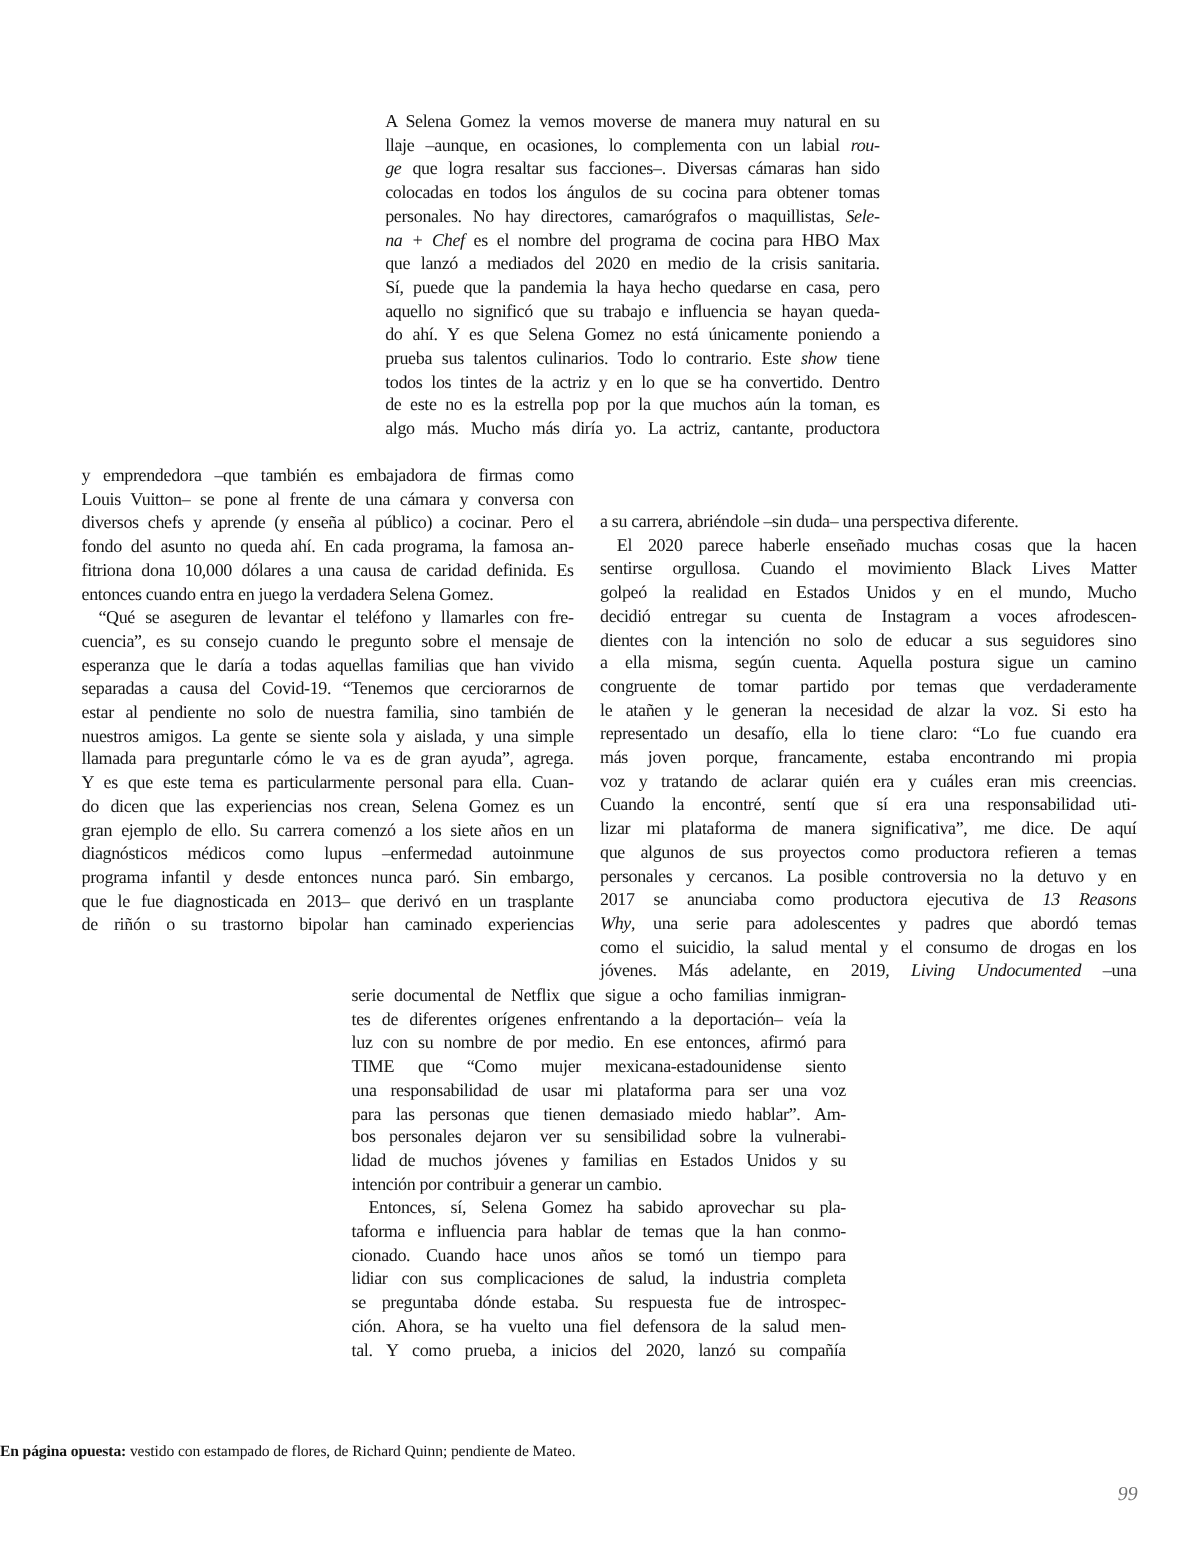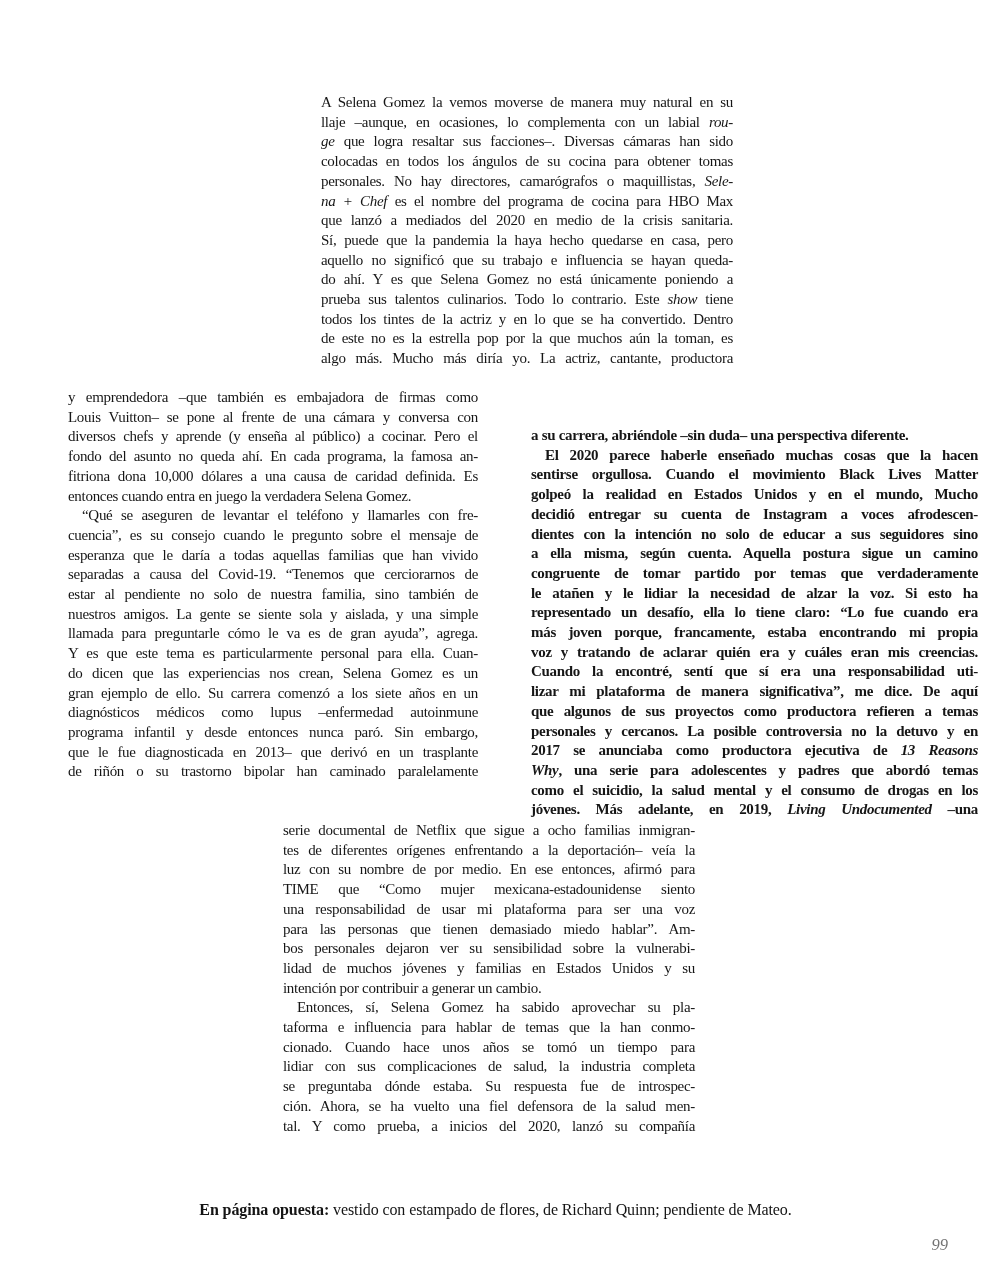--- a/index.html
+++ b/index.html
@@ -22,22 +22,22 @@
     text-align: justify;
     text-align-last: justify;
     white-space: normal;
   }
   .line.para-end { text-align-last: left; }
   .line.indent { text-indent: 14px; }
   .line i { font-style: italic; }
   .caption {
     position: absolute;
     top: 1201px; left: 0; right: 0;
-    text-align: center;
-    font-size: 16px;
+    text-align: left;
+    font-size: 13px;
     letter-spacing: -0.1px;
     color: #141414;
   }
   .caption b { font-weight: bold; }
   .page-number {
     position: absolute;
     top: 1235px; right: 43px;
     font-size: 16.5px;
     font-style: italic;
     color: #737373;
@@ -78,47 +78,47 @@
       <div class="line">separadas a causa del Covid-19. “Tenemos que cerciorarnos de</div>
       <div class="line">estar al pendiente no solo de nuestra familia, sino también de</div>
       <div class="line">nuestros amigos. La gente se siente sola y aislada, y una simple</div>
       <div class="line">llamada para preguntarle cómo le va es de gran ayuda”, agrega.</div>
       <div class="line">Y es que este tema es particularmente personal para ella. Cuan-</div>
       <div class="line">do dicen que las experiencias nos crean, Selena Gomez es un</div>
       <div class="line">gran ejemplo de ello. Su carrera comenzó a los siete años en un</div>
       <div class="line">diagnósticos médicos como lupus –enfermedad autoinmune</div>
       <div class="line">programa infantil y desde entonces nunca paró. Sin embargo,</div>
       <div class="line">que le fue diagnosticada en 2013– que derivó en un trasplante</div>
-      <div class="line">de riñón o su trastorno bipolar han caminado paralelamente</div>
+      <div class="line">de riñón o su trastorno bipolar han caminado experiencias</div>
     </div>
 
-  <div class="text-block" style="left: 531px; top: 426px; width: 447px; font-weight: bold;">
+  <div class="text-block" style="left: 500px; top: 426px; width: 447px;">
       <div class="line para-end">a su carrera, abriéndole –sin duda– una perspectiva diferente.</div>
       <div class="line indent">El 2020 parece haberle enseñado muchas cosas que la hacen</div>
       <div class="line">sentirse orgullosa. Cuando el movimiento Black Lives Matter</div>
       <div class="line">golpeó la realidad en Estados Unidos y en el mundo, Mucho</div>
       <div class="line">decidió entregar su cuenta de Instagram a voces afrodescen-</div>
       <div class="line">dientes con la intención no solo de educar a sus seguidores sino</div>
       <div class="line">a ella misma, según cuenta. Aquella postura sigue un camino</div>
       <div class="line">congruente de tomar partido por temas que verdaderamente</div>
-      <div class="line">le atañen y le lidiar la necesidad de alzar la voz. Si esto ha</div>
+      <div class="line">le atañen y le generan la necesidad de alzar la voz. Si esto ha</div>
       <div class="line">representado un desafío, ella lo tiene claro: “Lo fue cuando era</div>
       <div class="line">más joven porque, francamente, estaba encontrando mi propia</div>
       <div class="line">voz y tratando de aclarar quién era y cuáles eran mis creencias.</div>
       <div class="line">Cuando la encontré, sentí que sí era una responsabilidad uti-</div>
       <div class="line">lizar mi plataforma de manera significativa”, me dice. De aquí</div>
       <div class="line">que algunos de sus proyectos como productora refieren a temas</div>
       <div class="line">personales y cercanos. La posible controversia no la detuvo y en</div>
       <div class="line">2017 se anunciaba como productora ejecutiva de <i>13 Reasons</i></div>
       <div class="line"><i>Why</i>, una serie para adolescentes y padres que abordó temas</div>
       <div class="line">como el suicidio, la salud mental y el consumo de drogas en los</div>
       <div class="line">jóvenes. Más adelante, en 2019, <i>Living Undocumented</i> –una</div>
     </div>
 
-  <div class="text-block" style="left: 283px; top: 821px; width: 412px;">
+  <div class="text-block" style="left: 293px; top: 821px; width: 412px;">
       <div class="line">serie documental de Netflix que sigue a ocho familias inmigran-</div>
       <div class="line">tes de diferentes orígenes enfrentando a la deportación– veía la</div>
       <div class="line">luz con su nombre de por medio. En ese entonces, afirmó para</div>
       <div class="line">TIME que “Como mujer mexicana-estadounidense siento</div>
       <div class="line">una responsabilidad de usar mi plataforma para ser una voz</div>
       <div class="line">para las personas que tienen demasiado miedo hablar”. Am-</div>
       <div class="line">bos personales dejaron ver su sensibilidad sobre la vulnerabi-</div>
       <div class="line">lidad de muchos jóvenes y familias en Estados Unidos y su</div>
       <div class="line para-end">intención por contribuir a generar un cambio.</div>
       <div class="line indent">Entonces, sí, Selena Gomez ha sabido aprovechar su pla-</div>

